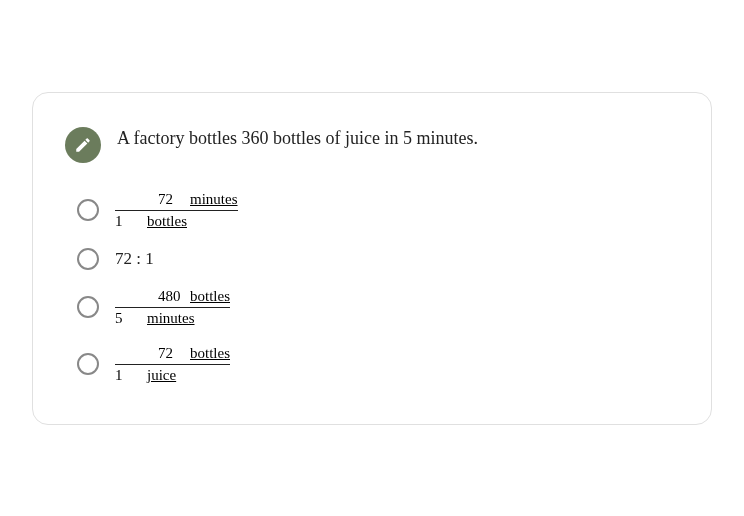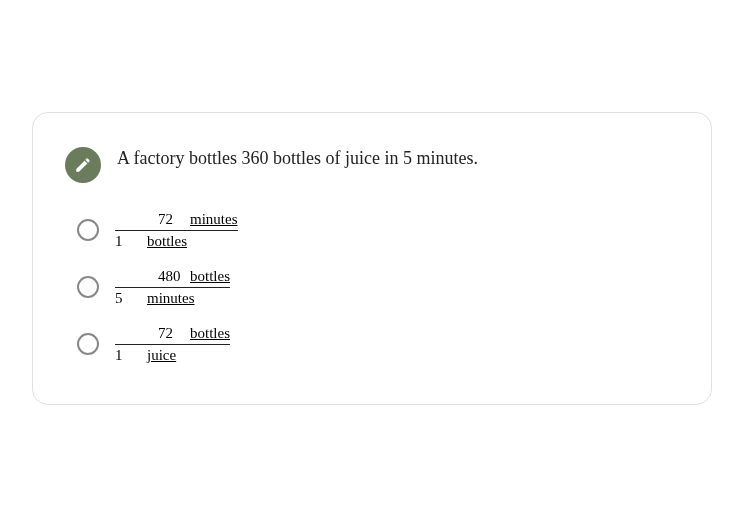--- a/index.html
+++ b/index.html
@@ -149,20 +149,24 @@
           <span class="fraction-unit">minutes</span>
         </div>
         <div class="fraction-divider"></div>
         <div class="fraction-bottom">
           <span class="fraction-num">1</span>
           <span class="fraction-unit">bottles</span>
         </div>
       </div>
     </div>
 
+    <div class="option-row">
+      <div class="radio-circle"></div>
+      <span class="ratio-text">72 : 1</span>
+    </div>
 
     <div class="option-row">
       <div class="radio-circle"></div>
       <div class="fraction">
         <div class="fraction-top">
           <span class="fraction-num">480</span>
           <span class="fraction-unit">bottles</span>
         </div>
         <div class="fraction-divider"></div>
         <div class="fraction-bottom">

